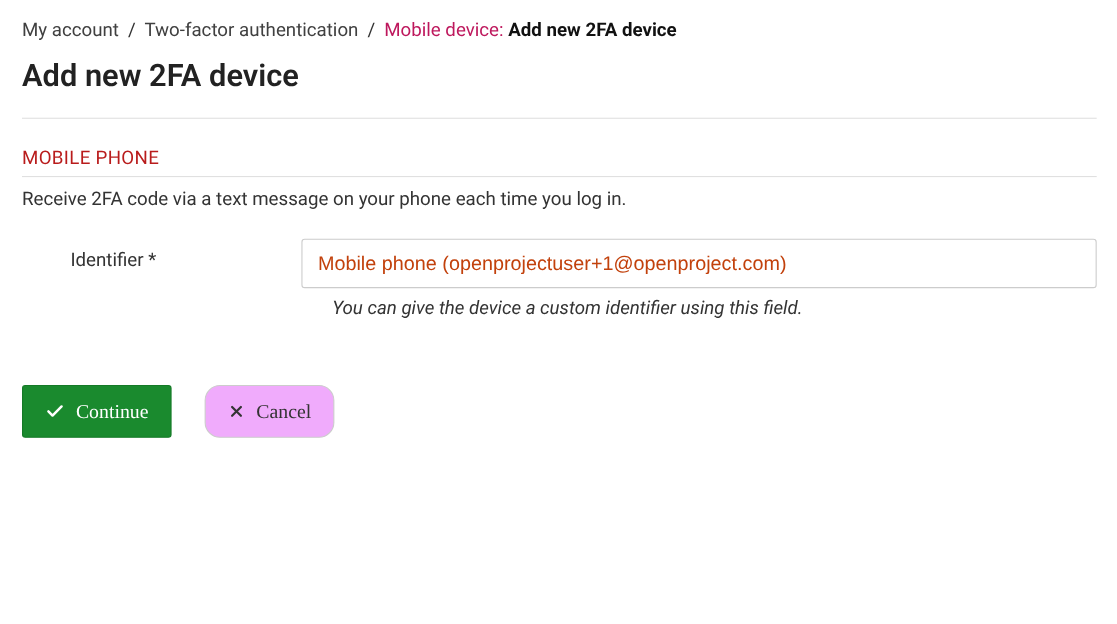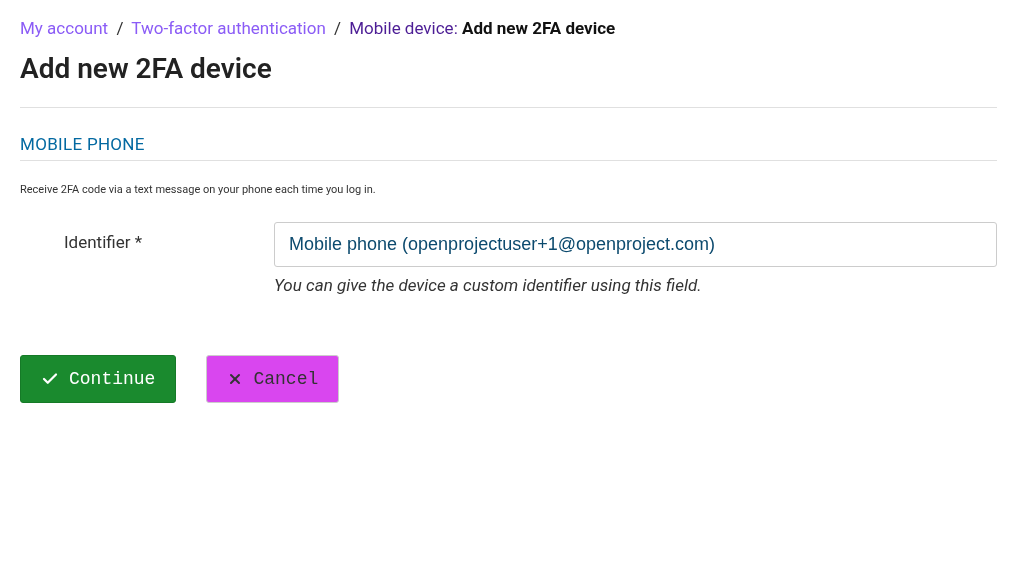--- a/index.html
+++ b/index.html
@@ -10,52 +10,52 @@
       background: #fff;
       padding: 18px 18px 18px 20px;
       width: 1015px;
     }
     .breadcrumb {
       font-size: 17px;
       margin-bottom: 14px;
       color: #333;
     }
     .breadcrumb a {
-      color: #8b5cf6;
+      color: #404040;
       text-decoration: none;
     }
     .breadcrumb .sep {
       color: #333;
       margin: 0 4px;
     }
-    .breadcrumb .current-prefix { color: #4c1d95; }
+    .breadcrumb .current-prefix { color: #be185d; }
     .breadcrumb .current-bold { font-weight: 700; color: #111; }
     h1.page-title {
       font-size: 28px;
       font-weight: 600;
       color: #222;
       margin-bottom: 22px;
     }
     .hr1 {
       border: none;
       border-top: 1px solid #e0e0e0;
       margin-bottom: 26px;
     }
     .section-header {
       font-size: 17px;
       letter-spacing: 0.3px;
-      color: #0369a1;
+      color: #b91c1c;
       font-weight: 400;
       text-transform: uppercase;
       padding-bottom: 6px;
       border-bottom: 1px solid #e0e0e0;
-      margin-bottom: 22px;
+      margin-bottom: 10px;
     }
     .section-desc {
-      font-size: 11px;
+      font-size: 17px;
       color: #333;
       margin-bottom: 26px;
     }
     .form-row {
       display: flex;
       align-items: flex-start;
       margin-bottom: 30px;
     }
     .form-label {
       flex: 0 0 210px;
@@ -67,55 +67,57 @@
     .form-field { flex: 1; }
     .form-field.narrow input { max-width: 525px; }
     .form-field input[type="text"] {
       width: 100%;
       max-width: 750px;
       height: 45px;
       padding: 8px 14px;
       font-size: 18px;
       border: 1px solid #ccc;
       border-radius: 3px;
-      color: #0c4a6e;
+      color: #c2410c;
       background: #fff;
     }
     .form-hint {
       font-style: italic;
       font-size: 17px;
       color: #333;
       margin-top: 8px;
+      margin-left: 28px;
     }
     .actions {
       display: flex;
       gap: 30px;
       margin-top: 30px;
     }
     .btn {
       display: inline-flex;
       align-items: center;
       gap: 10px;
       height: 48px;
       padding: 0 20px;
       font-size: 18px;
       border-radius: 3px;
       cursor: pointer;
       border: 1px solid transparent;
-      font-family: Liberation Mono, monospace;
+      font-family: Liberation Serif, serif;
     }
     .btn-primary {
       background: #1a8a2e;
       color: #fff;
       border-color: #157a27;
     }
     .btn-secondary {
-      background: #d946ef;
+      background: #f0abfc;
       color: #333;
       border-color: #ccc;
+      border-radius: 14px;
     }
     .icon { display: inline-flex; }
     .icon svg { display: block; }
   </style>
 </head>
 <body>
 
 <nav class="breadcrumb">
   <a href="#">My account</a>
   <span class="sep">/</span>

